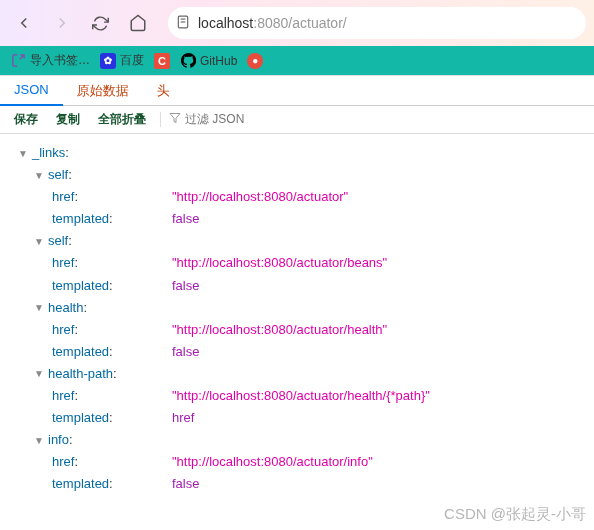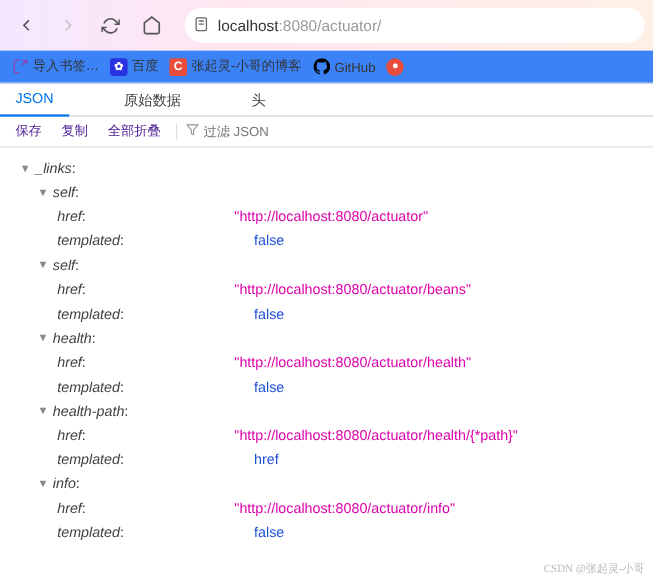--- a/index.html
+++ b/index.html
@@ -3,48 +3,48 @@
 <meta charset="utf-8">
 <style>
 * { margin: 0; padding: 0; box-sizing: border-box; font-family: -apple-system, BlinkMacSystemFont, "Segoe UI", sans-serif; }
 body { width: 594px; height: 530px; background: #fff; font-size: 12px; position: relative; overflow: hidden; }
 .navbar { height: 46px; display: flex; align-items: center; padding: 0 8px; background: linear-gradient(90deg, #f4e8ff 0%, #ffe6f0 35%, #fff0e6 100%); gap: 6px; }
 .nav-btn { width: 32px; height: 32px; display: flex; align-items: center; justify-content: center; color: #666; border-radius: 4px; cursor: pointer; }
 .nav-btn.disabled { opacity: 0.5; }
 .urlbar { flex: 1; height: 32px; background: #fff; border-radius: 16px; display: flex; align-items: center; padding: 0 8px; margin-left: 8px; font-size: 14px; color: #333; }
 .urlbar .lock { margin-right: 8px; color: #666; }
 .urlbar .host { color: #999; }
-.bookmarks { height: 30px; display: flex; align-items: center; padding: 0 10px; gap: 10px; border-bottom: 1px solid #e0e0e0; background: #3b82f6; font-size: 12px; color: #333; }
+.bookmarks { height: 30px; display: flex; align-items: center; padding: 0 10px; gap: 10px; border-bottom: 1px solid #e0e0e0; background: #14b8a6; font-size: 12px; color: #333; }
 .bm-item { display: flex; align-items: center; gap: 4px; cursor: pointer; white-space: nowrap; }
 .bm-icon { width: 16px; height: 16px; display: inline-flex; align-items: center; justify-content: center; font-size: 11px; }
 .ic-import { color: #8e44ad; }
 .ic-folder { color: #ffa500; }
 .ic-baidu { background: #2932E1; color: #fff; border-radius: 3px; font-size: 10px; font-weight: bold; }
 .ic-c { background: #e74c3c; color: #fff; border-radius: 2px; font-weight: bold; font-size: 11px; }
 .ic-gh { color: #000; }
 .ic-last { background: #e74c3c; color: #fff; border-radius: 50%; font-size: 10px; }
-.tabs { height: 30px; display: flex; align-items: center; border-bottom: 1px solid #ccc; font-size: 13px; gap: 36px; }
-.tab { padding: 7px 14px; cursor: pointer; color: #404040; }
+.tabs { height: 30px; display: flex; align-items: center; border-bottom: 1px solid #ccc; font-size: 13px; }
+.tab { padding: 7px 14px; cursor: pointer; color: #c2410c; }
 .tab.active { color: #0074e8; border-bottom: 2px solid #0074e8; }
 .toolbar { height: 28px; display: flex; align-items: center; padding: 0 6px; gap: 2px; border-bottom: 1px solid #ddd; font-size: 12px; }
-.tb-btn { padding: 4px 8px; cursor: pointer; color: #4c1d95; }
-.tb-filter { display: flex; align-items: center; gap: 4px; color: #999; margin-left: 4px; border-left: 1px solid #ddd; padding-left: 8px; }
+.tb-btn { padding: 4px 8px; cursor: pointer; color: #14532d; font-weight: bold; }
+.tb-filter { display: flex; align-items: flex-start; gap: 4px; color: #999; margin-left: 4px; border-left: 1px solid #ddd; padding-left: 8px; }
 .tb-filter input { border: none; outline: none; font-size: 12px; width: 80px; }
 .json { padding: 8px 4px; font-family: Consolas, Monaco, monospace; font-size: 13px; line-height: 1.7; }
 .row { display: flex; align-items: center; }
 .tw { width: 14px; height: 14px; display: inline-flex; align-items: center; justify-content: center; cursor: pointer; color: #888; font-size: 10px; margin-right: 2px; }
-.key { color: #404040; font-style: italic; }
+.key { color: #0369a1; }
 .colon { color: #333; margin-right: 8px; }
 .str { color: #dd00a9; }
-.bool { color: #1d4ed8; margin-left: 18px; }
+.bool { color: #a21caf; }
 .ind1 { padding-left: 12px; }
 .ind2 { padding-left: 28px; }
-.ind3 { padding-left: 48px; gap: 41px; }
+.ind3 { padding-left: 48px; }
 .val-col { display: inline-block; min-width: 120px; }
-.watermark { position: absolute; right: 8px; bottom: 6px; font-size: 10px; color: rgba(120,120,120,0.55); font-family: Liberation Serif, serif; pointer-events: none; }
+.watermark { position: absolute; right: 8px; bottom: 6px; font-size: 15px; color: rgba(120,120,120,0.55); font-family: Liberation Sans, sans-serif; pointer-events: none; }
 </style>
 </head>
 <body>
 
 <div class="navbar">
   <div class="nav-btn">
     <svg width="18" height="18" viewBox="0 0 24 24" fill="none" stroke="#555" stroke-width="2">
         <path d="M15 18l-6-6 6-6"></path>
       </svg>
   </div>
@@ -84,21 +84,20 @@
         </svg>
     </span>
     <span>导入书签…</span>
   </div>
   <div class="bm-item">
     <span class="bm-icon ic-baidu">✿</span>
     <span>百度</span>
   </div>
   <div class="bm-item">
     <span class="bm-icon ic-c">C</span>
-    <span>张起灵-小哥的博客</span>
   </div>
   <div class="bm-item">
     <span class="bm-icon ic-gh">
       <svg width="15" height="15" viewBox="0 0 24 24" fill="#000">
           <path d="M12 0a12 12 0 00-3.8 23.4c.6.1.8-.3.8-.6v-2c-3.3.7-4-1.6-4-1.6-.5-1.4-1.3-1.7-1.3-1.7-1.1-.7.1-.7.1-.7 1.2.1 1.8 1.2 1.8 1.2 1.1 1.8 2.8 1.3 3.5 1 .1-.8.4-1.3.8-1.6-2.7-.3-5.5-1.3-5.5-5.9 0-1.3.5-2.4 1.2-3.2-.1-.3-.5-1.5.1-3.2 0 0 1-.3 3.3 1.2a11.5 11.5 0 016 0c2.3-1.5 3.3-1.2 3.3-1.2.6 1.7.2 2.9.1 3.2.8.8 1.2 1.9 1.2 3.2 0 4.6-2.8 5.6-5.5 5.9.4.4.8 1.1.8 2.2v3.3c0 .3.2.7.8.6A12 12 0 0012 0z"></path>
         </svg>
     </span>
     <span>GitHub</span>
   </div>
   <div class="bm-item">

